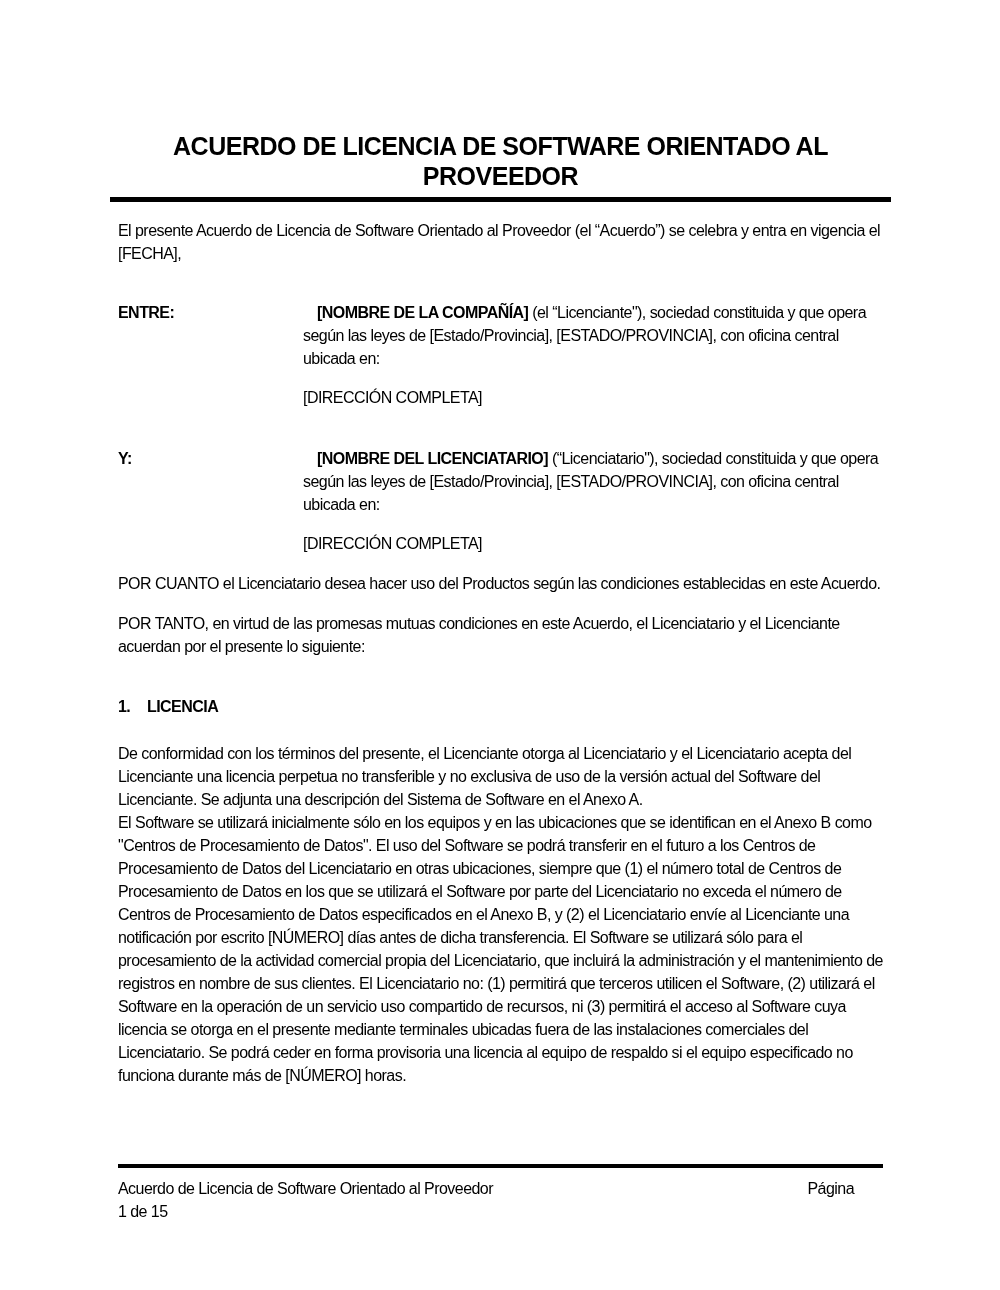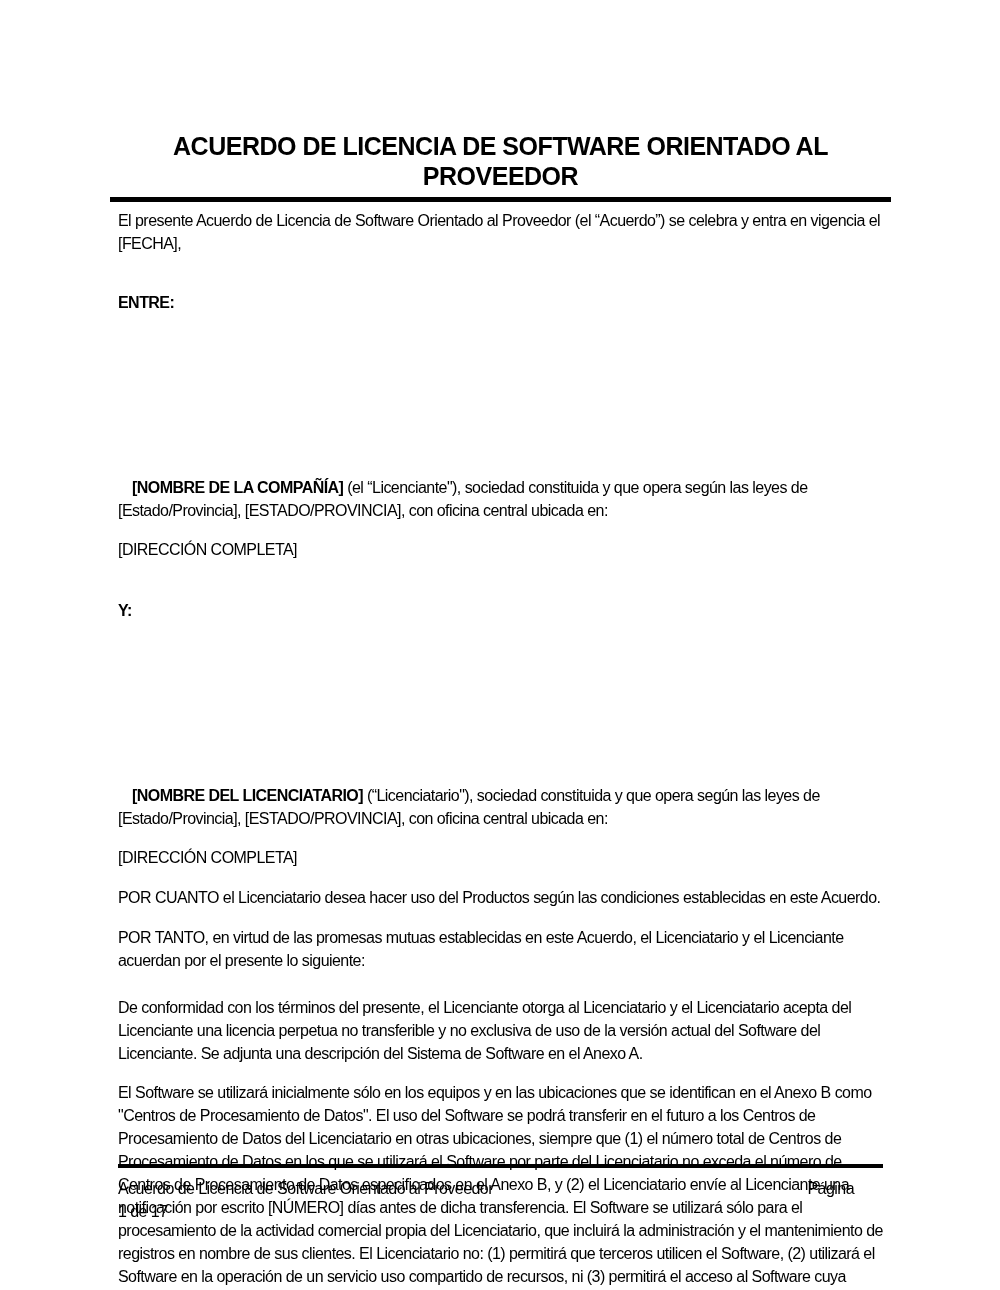--- a/index.html
+++ b/index.html
@@ -8,33 +8,33 @@
     font-family:"Liberation Sans","DejaVu Sans",sans-serif;
     font-size:16px;line-height:23px;letter-spacing:-0.55px;overflow:hidden;padding-left:44px;
   }
   .content{position:absolute;left:118px;top:0;width:765px;}
   .title-block{margin:131px -8px 0;border-bottom:5px solid #000;padding-bottom:6px;}
   .doc-title{
     margin:0;font-size:25px;line-height:30px;font-weight:bold;
     text-align:center;letter-spacing:-0.5px;
   }
   p{margin:0;}
-  .intro{margin-top:7px;}
-  .party{display:flex;margin-top:36px;flex-direction:column;}
+  .intro{margin-top:17px;}
+  .party{display:flex;margin-top:36px;}
   .party.second{margin-top:38px;}
   .party-label{flex:0 0 185px;font-weight:bold;}
   .party-col{flex:1 1 auto;}
   .party-name{font-weight:bold;margin-left:14px;}
   .party-address{margin-top:16px;}
   .recital-first{margin-top:34px;}
   .recital{margin-top:17px;}
   .section-heading{margin:37px 0 0;font-size:16px;line-height:23px;font-weight:bold;letter-spacing:-0.55px;}
   .section-num{display:inline-block;min-width:29px;}
   .body-para-first{margin-top:24px;}
-  .body-para{margin-top:16px;}
+  .body-para{}
   .page-footer{position:absolute;left:118px;top:1164px;width:765px;}
   .footer-rule{height:0;border-top:4px solid #000;margin-bottom:9px;}
   .footer-line{display:flex;justify-content:space-between;}
   .footer-page-label{margin-right:29px;}
 </style>
 </head>
 <body>
 
 <div class="page">
   <div class="content">
@@ -55,29 +55,30 @@
 
     <div class="party second">
       <div class="party-label">Y:</div>
       <div class="party-col">
         <p><span class="party-name">[NOMBRE DEL LICENCIATARIO]</span><span> (“Licenciatario"), sociedad constituida y que opera según las leyes de [Estado/Provincia], [ESTADO/PROVINCIA], con oficina central ubicada en:</span></p>
         <p class="party-address">[DIRECCIÓN COMPLETA]</p>
       </div>
     </div>
 
     <p class="recital">POR CUANTO el Licenciatario desea hacer uso del Productos según las condiciones establecidas en este Acuerdo.</p>
-    <p class="recital">POR TANTO, en virtud de las promesas mutuas establecidas en este Acuerdo, el Licenciatario y el Licenciante acuerdan por el presente lo siguiente:</p>
+    <p class="recital">POR TANTO, en virtud de las promesas mutuas condiciones en este Acuerdo, el Licenciatario y el Licenciante acuerdan por el presente lo siguiente:</p>
 
+    <h2 class="section-heading"><span class="section-num">1.</span><span>LICENCIA</span></h2>
 
     <p class="body-para-first">De conformidad con los términos del presente, el Licenciante otorga al Licenciatario y el Licenciatario acepta del Licenciante una licencia perpetua no transferible y no exclusiva de uso de la versión actual del Software del Licenciante. Se adjunta una descripción del Sistema de Software en el Anexo A.</p>
     <p class="body-para">El Software se utilizará inicialmente sólo en los equipos y en las ubicaciones que se identifican en el Anexo B como "Centros de Procesamiento de Datos". El uso del Software se podrá transferir en el futuro a los Centros de Procesamiento de Datos del Licenciatario en otras ubicaciones, siempre que (1) el número total de Centros de Procesamiento de Datos en los que se utilizará el Software por parte del Licenciatario no exceda el número de Centros de Procesamiento de Datos especificados en el Anexo B, y (2) el Licenciatario envíe al Licenciante una notificación por escrito [NÚMERO] días antes de dicha transferencia. El Software se utilizará sólo para el procesamiento de la actividad comercial propia del Licenciatario, que incluirá la administración y el mantenimiento de registros en nombre de sus clientes. El Licenciatario no: (1) permitirá que terceros utilicen el Software, (2) utilizará el Software en la operación de un servicio uso compartido de recursos, ni (3) permitirá el acceso al Software cuya licencia se otorga en el presente mediante terminales ubicadas fuera de las instalaciones comerciales del Licenciatario. Se podrá ceder en forma provisoria una licencia al equipo de respaldo si el equipo especificado no funciona durante más de [NÚMERO] horas.</p>
 
   </div>
 
   <div class="page-footer">
     <div class="footer-rule"></div>
     <div class="footer-line">
       <span>Acuerdo de Licencia de Software Orientado al Proveedor</span>
       <span class="footer-page-label">Página</span>
     </div>
-    <div>1 de 17</div>
+    <div>1 de 15</div>
   </div>
 </div>
 
 </body></html>

